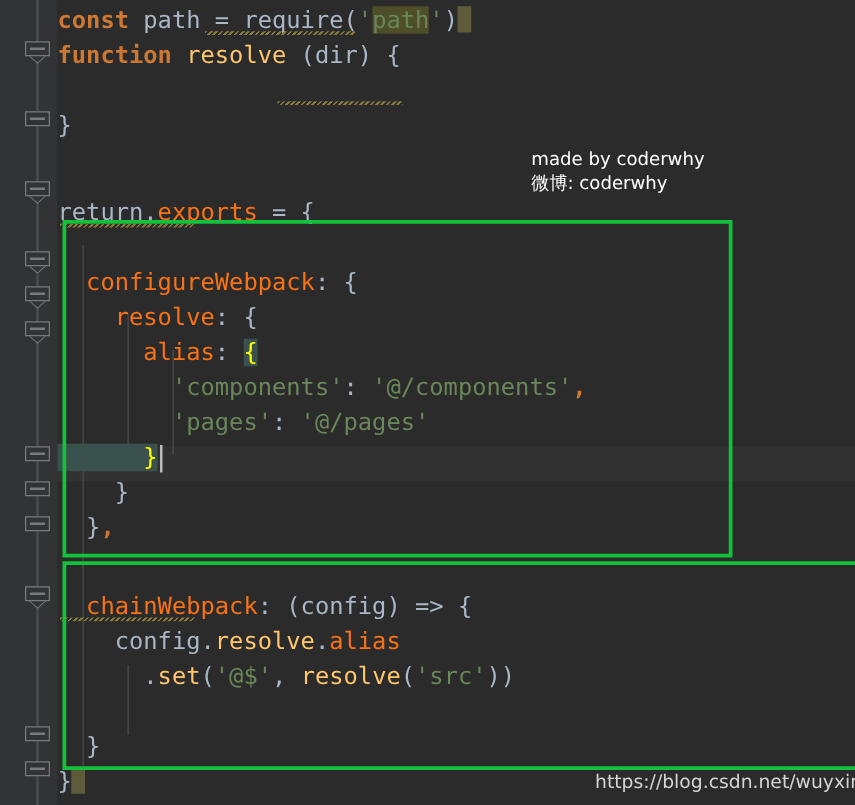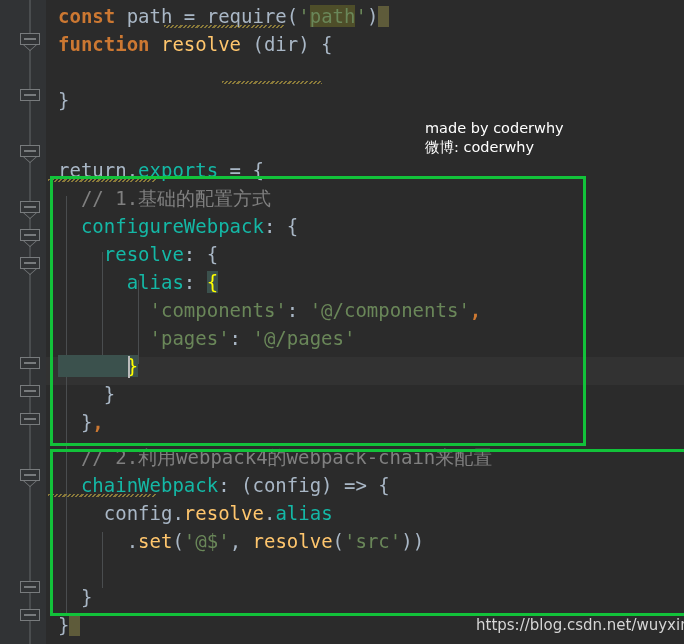--- a/index.html
+++ b/index.html
@@ -67,21 +67,21 @@
 
   
   .editor {
     position: absolute;
     left: 46px; top: 0;
     right: 0; bottom: 0;
     background: #2b2b2b;
   }
   .line {
     position: absolute;
-    left: 12px;
+    left: 0;
     height: 28px;
     line-height: 28px;
     white-space: pre;
     font-size: 19px;
     letter-spacing: 0px;
     color: #a9b7c6;
     text-align: right;
   }
   .hl-line {
     position: absolute;
@@ -92,21 +92,21 @@
   .indent-guide {
     position: absolute;
     width: 1px;
     background: #4a4d4f;
   }
 
   
   .kw      { color: #cc7832; font-weight: bold; }
   .fn      { color: #ffc66d; }
   .plain   { color: #a9b7c6; }
-  .prop    { color: #14b8a6; }
+  .prop    { color: #f97316; }
   .str     { color: #6a8759; }
   .cmt     { color: #808080; }
   .punc    { color: #a9b7c6; }
   .brace-h { color: #ffff00; background: #3b514d; }
   .sel     { background: #4e4e29; }
   .caret-blk { background: #5e5b3a; display: inline-block; width: 11px; height: 21px; vertical-align: -4px; }
 
   .squiggle {
     position: absolute;
     height: 3px;
@@ -227,40 +227,38 @@
 
     <div class="line" style="top:30px"><span class="kw">function</span><span class="fn"> resolve </span><span class="plain">(dir) {</span></div>
 
     <div class="squiggle" style="left:176px; top:81px; width:100px;"></div>
 
     <div class="line" style="top:86px"><span class="punc">}</span></div>
 
     <div class="line" style="top:156px"><span class="plain">return.</span><span class="prop">exports</span><span class="plain"> = {</span></div>
     <div class="squiggle" style="left:2px; top:179px; width:108px;"></div>
 
-    <div class="line" style="top:184px"><span class="cmt">  // 1.基础的配置方式</span></div>
 
     <div class="line" style="top:212px"><span class="prop">  configureWebpack</span><span class="punc">: {</span></div>
 
     <div class="line" style="top:240px"><span class="prop">    resolve</span><span class="punc">: {</span></div>
 
     <div class="line" style="top:268px"><span class="prop">      alias</span><span class="punc">: </span><span class="brace-h">{</span></div>
 
     <div class="line" style="top:324px"><span class="str">        'pages'</span><span class="punc">: </span><span class="str">'@/pages'</span></div>
 
     <div class="line" style="top:296px"><span class="str">        'components'</span><span class="punc">: </span><span class="str">'@/components'</span><span class="kw">,</span></div>
 
     <div class="line" style="top:352px"><span class="brace-h">      }</span></div>
     <div class="caret" style="left:82px; top:356px; height:22px;"></div>
 
     <div class="line" style="top:380px"><span class="punc">    }</span></div>
 
     <div class="line" style="top:408px"><span class="punc">  }</span><span class="kw">,</span></div>
 
-    <div class="line" style="top:443px"><span class="cmt">  // 2.利用webpack4的webpack-chain来配置</span></div>
 
     <div class="line" style="top:471px"><span class="prop">  chainWebpack</span><span class="punc">: (config) =&gt; {</span></div>
     <div class="squiggle" style="left:2px; top:494px; width:108px;"></div>
 
     <div class="line" style="top:527px"><span class="punc">      .</span><span class="fn">set</span><span class="punc">(</span><span class="str">'@$'</span><span class="punc">, </span><span class="fn">resolve</span><span class="punc">(</span><span class="str">'src'</span><span class="punc">))</span></div>
 
     <div class="line" style="top:499px"><span class="plain">    config.</span><span class="fn">resolve</span><span class="plain">.</span><span class="prop">alias</span></div>
 
 
     <div class="line" style="top:583px"><span class="punc">  }</span></div>

